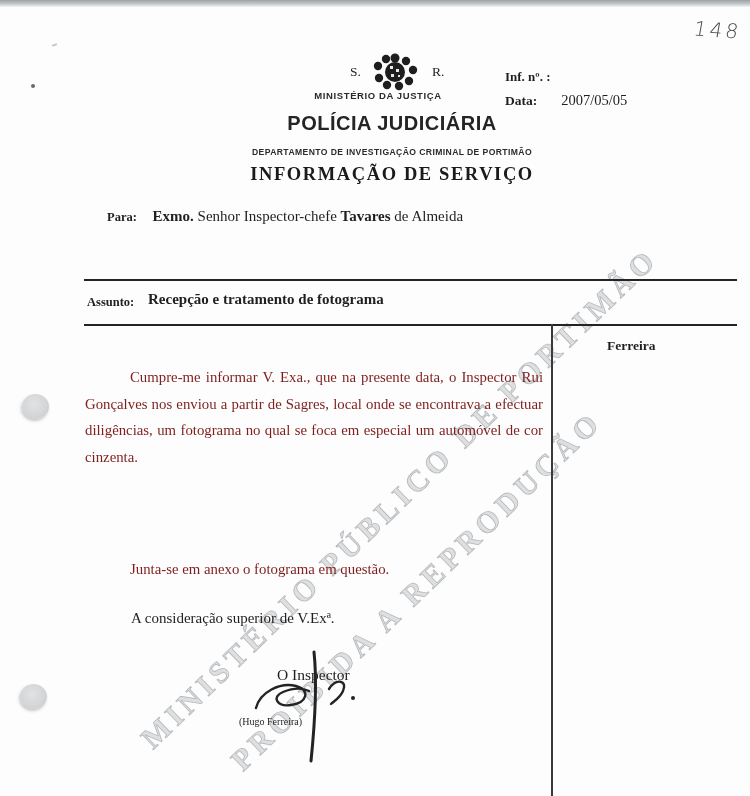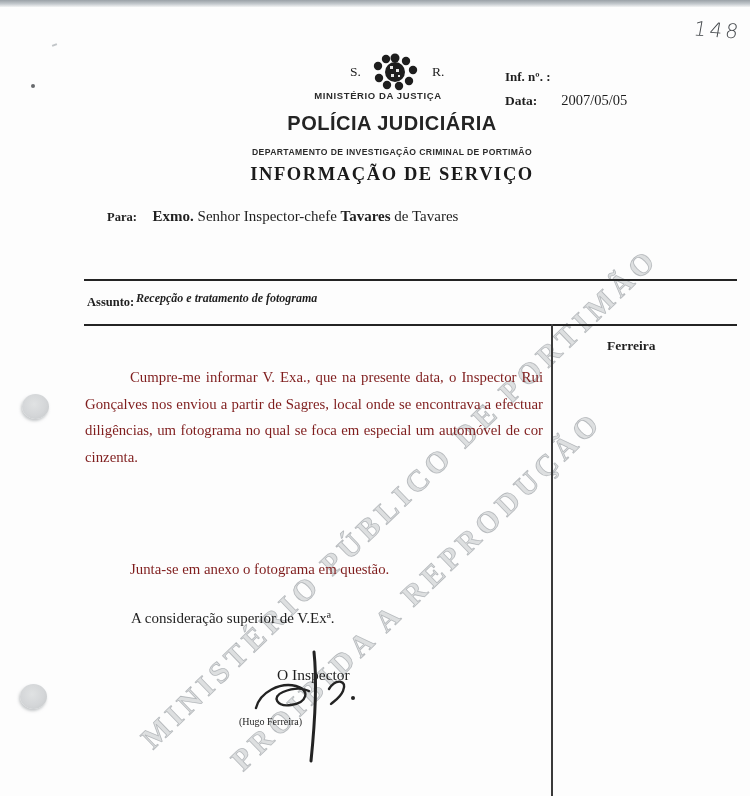--- a/index.html
+++ b/index.html
@@ -24,21 +24,21 @@
   .department{left:0;top:147px;width:784px;text-align:center;
               font-family:"Liberation Sans",sans-serif;font-weight:bold;font-size:8.6px;
               letter-spacing:0.4px;color:#2b2b2b;}
   .doc-title{left:0;top:164px;width:784px;text-align:center;
              font-weight:bold;font-size:18.5px;letter-spacing:1.6px;color:#1b1b1b;}
   .addr-row{left:87px;font-size:15px;white-space:nowrap;}
   .addr-row .small-lbl{font-weight:bold;font-size:12.5px;margin-right:12px;margin-left:20px;}
   .bold{font-weight:bold;}
   .rule{left:84px;width:653px;height:2px;background:#242424;}
   .assunto-lbl{left:87px;top:295px;font-weight:bold;font-size:12.5px;}
-  .assunto-val{left:136px;top:291px;font-weight:bold;font-size:12px;font-style:italic;}
+  .assunto-val{left:148px;top:291px;font-weight:bold;font-size:15px;}
   .vline{left:551px;top:324px;width:2px;height:472px;background:#3a3a3a;}
   .despacho{left:607px;top:338px;font-weight:bold;font-size:13.5px;}
   .wm{transform-origin:0 50%;transform:rotate(-44deg);white-space:nowrap;z-index:0;
       font-weight:bold;font-size:30px;letter-spacing:5px;
       color:rgba(158,163,168,0.34);-webkit-text-stroke:0.8px rgba(138,144,150,0.55);}
   .wm1{left:146px;top:726px;}
   .wm2{left:236px;top:748px;}
   .para{left:85px;width:458px;font-size:14.8px;line-height:26.5px;text-align:justify;
         text-indent:45px;z-index:1;color:#7f1d1d;}
   .closing{left:85px;top:610px;width:458px;font-size:15px;padding-left:46px;z-index:1;}
@@ -101,21 +101,21 @@
 
   <div class="abs org">POLÍCIA JUDICIÁRIA</div>
   <div class="abs department">DEPARTAMENTO DE INVESTIGAÇÃO CRIMINAL DE PORTIMÃO</div>
   <div class="abs doc-title">INFORMAÇÃO DE SERVIÇO</div>
 
   <div class="abs addr-row" style="top:208px;">
     <span class="small-lbl">Para:</span>
     <span class="bold">Exmo.</span>
     <span>Senhor Inspector-chefe</span>
     <span class="bold">Tavares</span>
-    <span>de Tavares</span>
+    <span>de Almeida</span>
   </div>
 
   <div class="abs rule" style="top:279px;"></div>
   <div class="abs assunto-lbl">Assunto:</div>
   <div class="abs assunto-val">Recepção e tratamento de fotograma</div>
   <div class="abs rule" style="top:324px;"></div>
 
   <div class="abs vline"></div>
   <div class="abs despacho">Ferreira</div>
 

